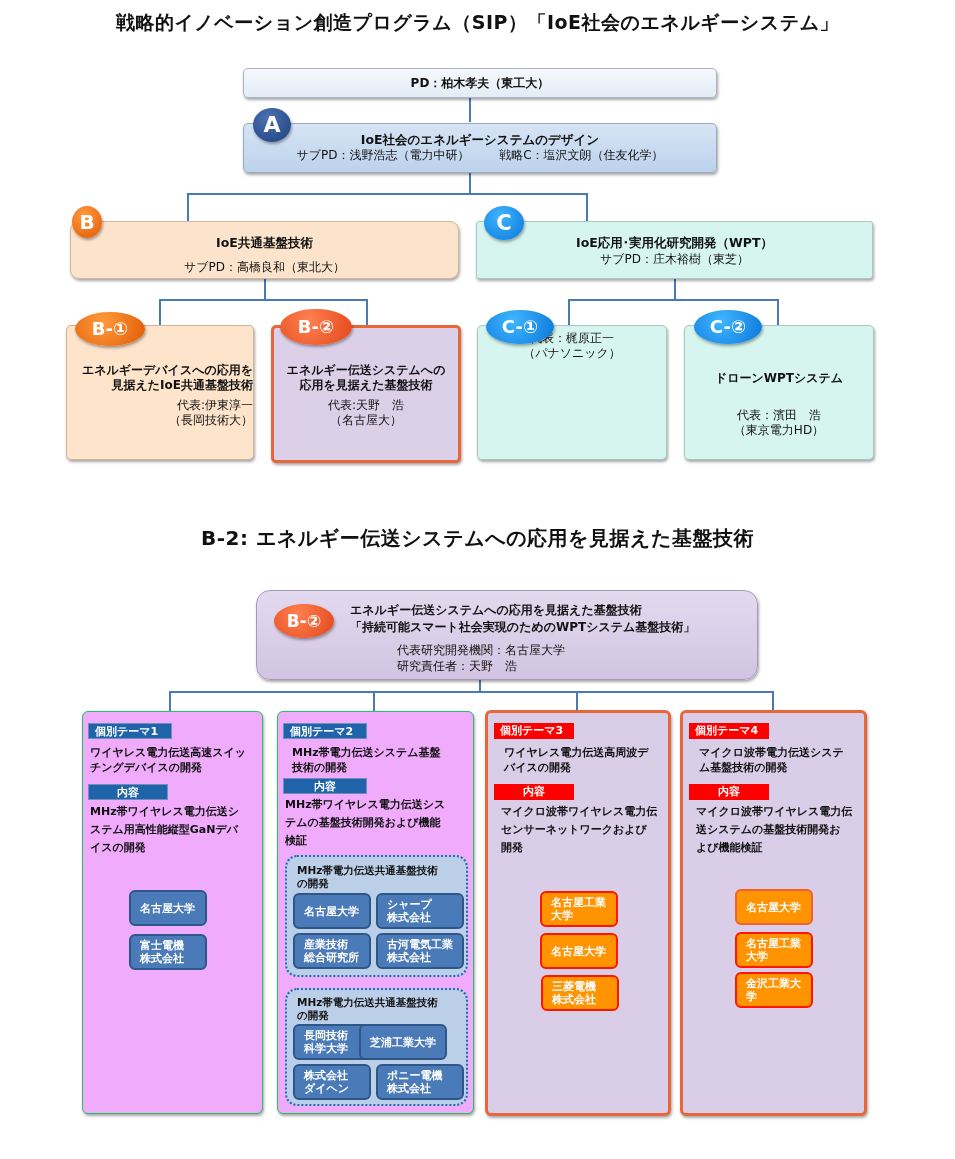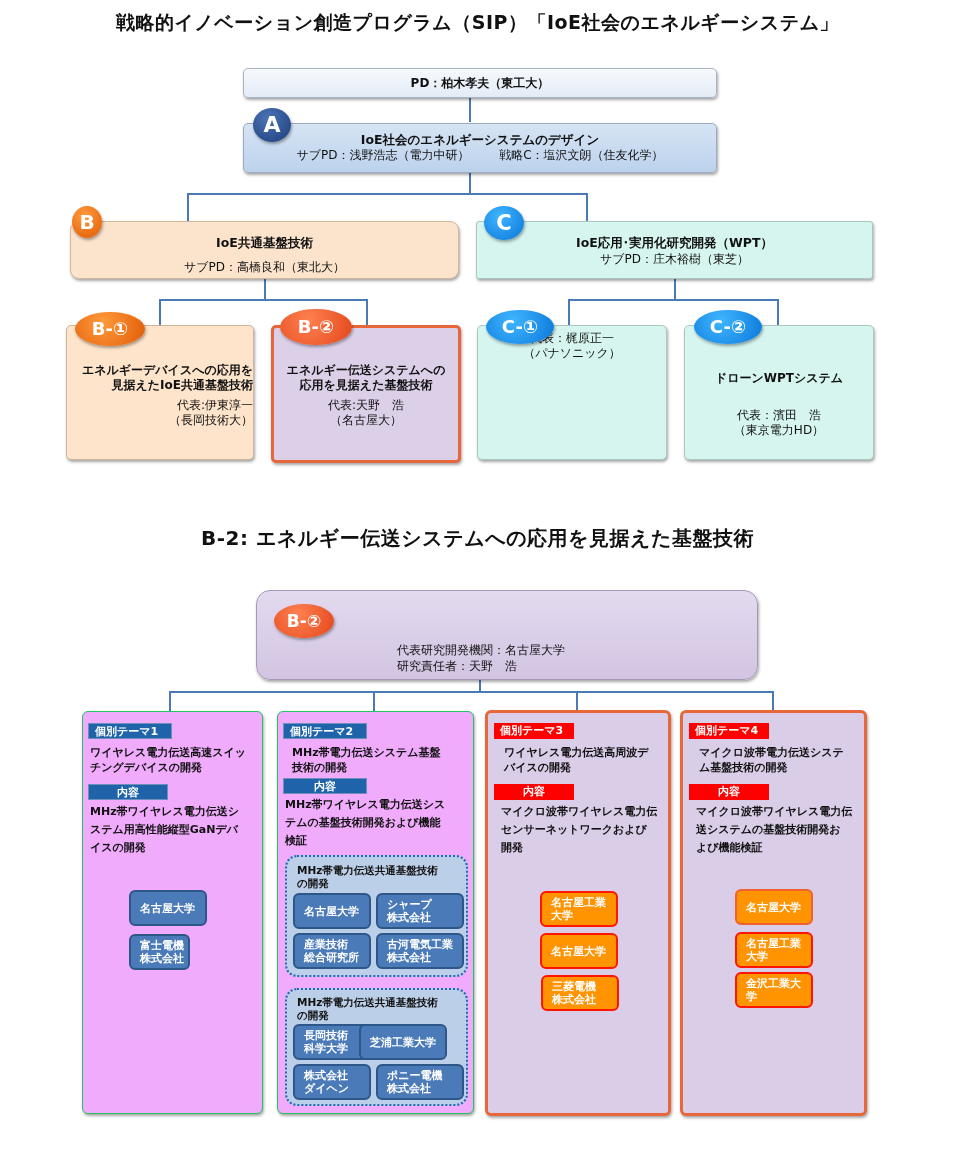--- a/index.html
+++ b/index.html
@@ -144,20 +144,24 @@
 <div class="title" style="top:525px; font-size:20px;">B-2:  エネルギー伝送システムへの応用を見据えた基盤技術</div>
 
 <div class="line" style="left:479px; top:680px; width:2px; height:12px;"></div>
 <div class="line" style="left:169px; top:691px; width:605px; height:2px;"></div>
 <div class="line" style="left:169px; top:691px; width:2px; height:20px;"></div>
 <div class="line" style="left:373px; top:691px; width:2px; height:20px;"></div>
 <div class="line" style="left:576px; top:691px; width:2px; height:20px;"></div>
 <div class="line" style="left:772px; top:691px; width:2px; height:20px;"></div>
 
 <div class="box big-b2" style="left:256px; top:590px; width:502px; height:90px; text-align:left;">
+  <div class="abs bold" style="left:93px; top:11px; font-size:12px; line-height:17px;">
+    <div>エネルギー伝送システムへの応用を見据えた基盤技術</div>
+    <div>「持続可能スマート社会実現のためのWPTシステム基盤技術」</div>
+  </div>
   <div class="abs" style="left:140px; top:51px; font-size:12px; line-height:16px;">
     <div>代表研究開発機関：名古屋大学</div>
     <div>研究責任者：天野　浩</div>
   </div>
 </div>
 <div class="badge badge-red" style="left:274px; top:604px; width:60px; height:34px; font-size:17px; line-height:34px; border-radius:50%;">B-②</div>
 
 <div class="theme-col col-blue" style="left:82px; top:711px; width:181px; height:403px;">
   <div class="tag tag-blue" style="left:5px; top:11px; width:84px;">個別テーマ1</div>
   <div class="desc" style="left:7px; top:33px;">
@@ -166,21 +170,21 @@
   </div>
   <div class="tag tag-blue tag-center" style="left:5px; top:72px; width:80px;">内容</div>
   <div class="desc desc-tall" style="left:7px; top:91px;">
     <div>MHz帯ワイヤレス電力伝送シ</div>
     <div>ステム用高性能縦型GaNデバ</div>
     <div>イスの開発</div>
   </div>
   <div class="org org-blue" style="left:46px; top:178px; width:78px; height:36px;">
       <span>名古屋大学</span>
     </div>
-  <div class="org org-blue" style="left:46px; top:222px; width:61px; height:36px;">
+  <div class="org org-blue" style="left:46px; top:222px; width:78px; height:36px;">
       <div>
         <div>富士電機</div>
         <div>株式会社</div>
       </div>
     </div>
 </div>
 
 <div class="theme-col col-blue" style="left:277px; top:711px; width:197px; height:403px;">
   <div class="tag tag-blue" style="left:5px; top:11px; width:84px;">個別テーマ2</div>
   <div class="desc" style="left:14px; top:33px;">

